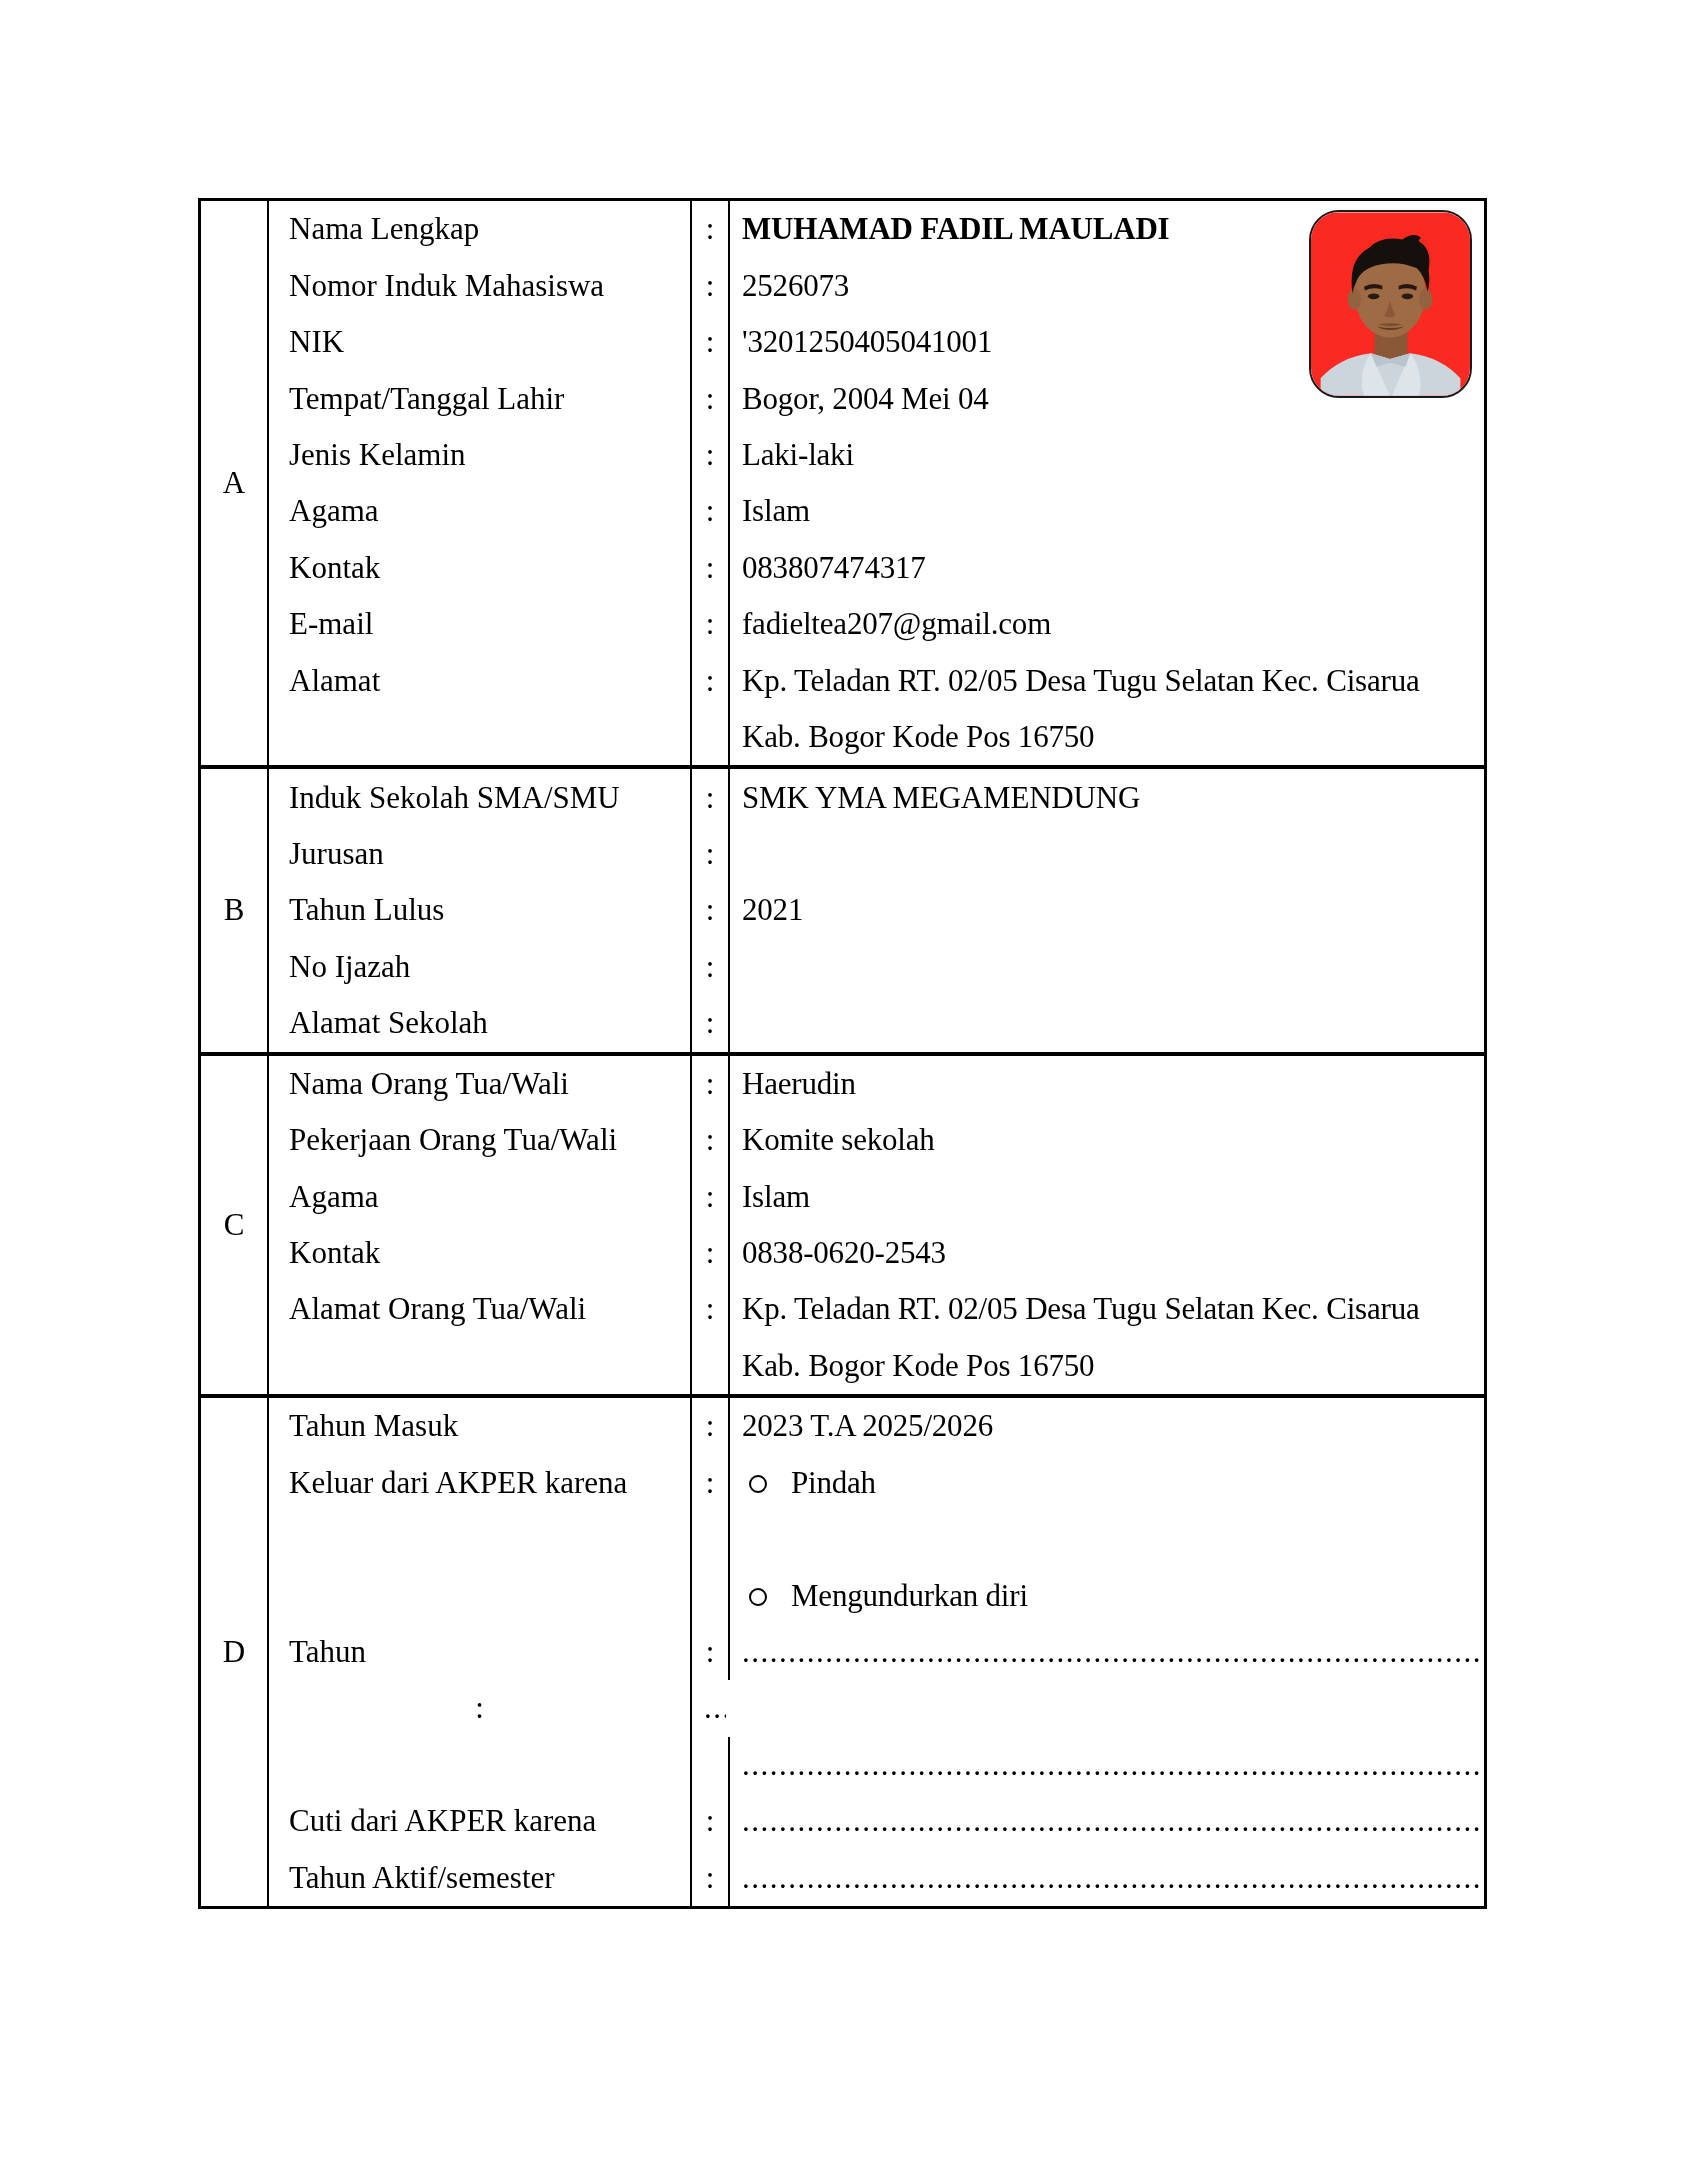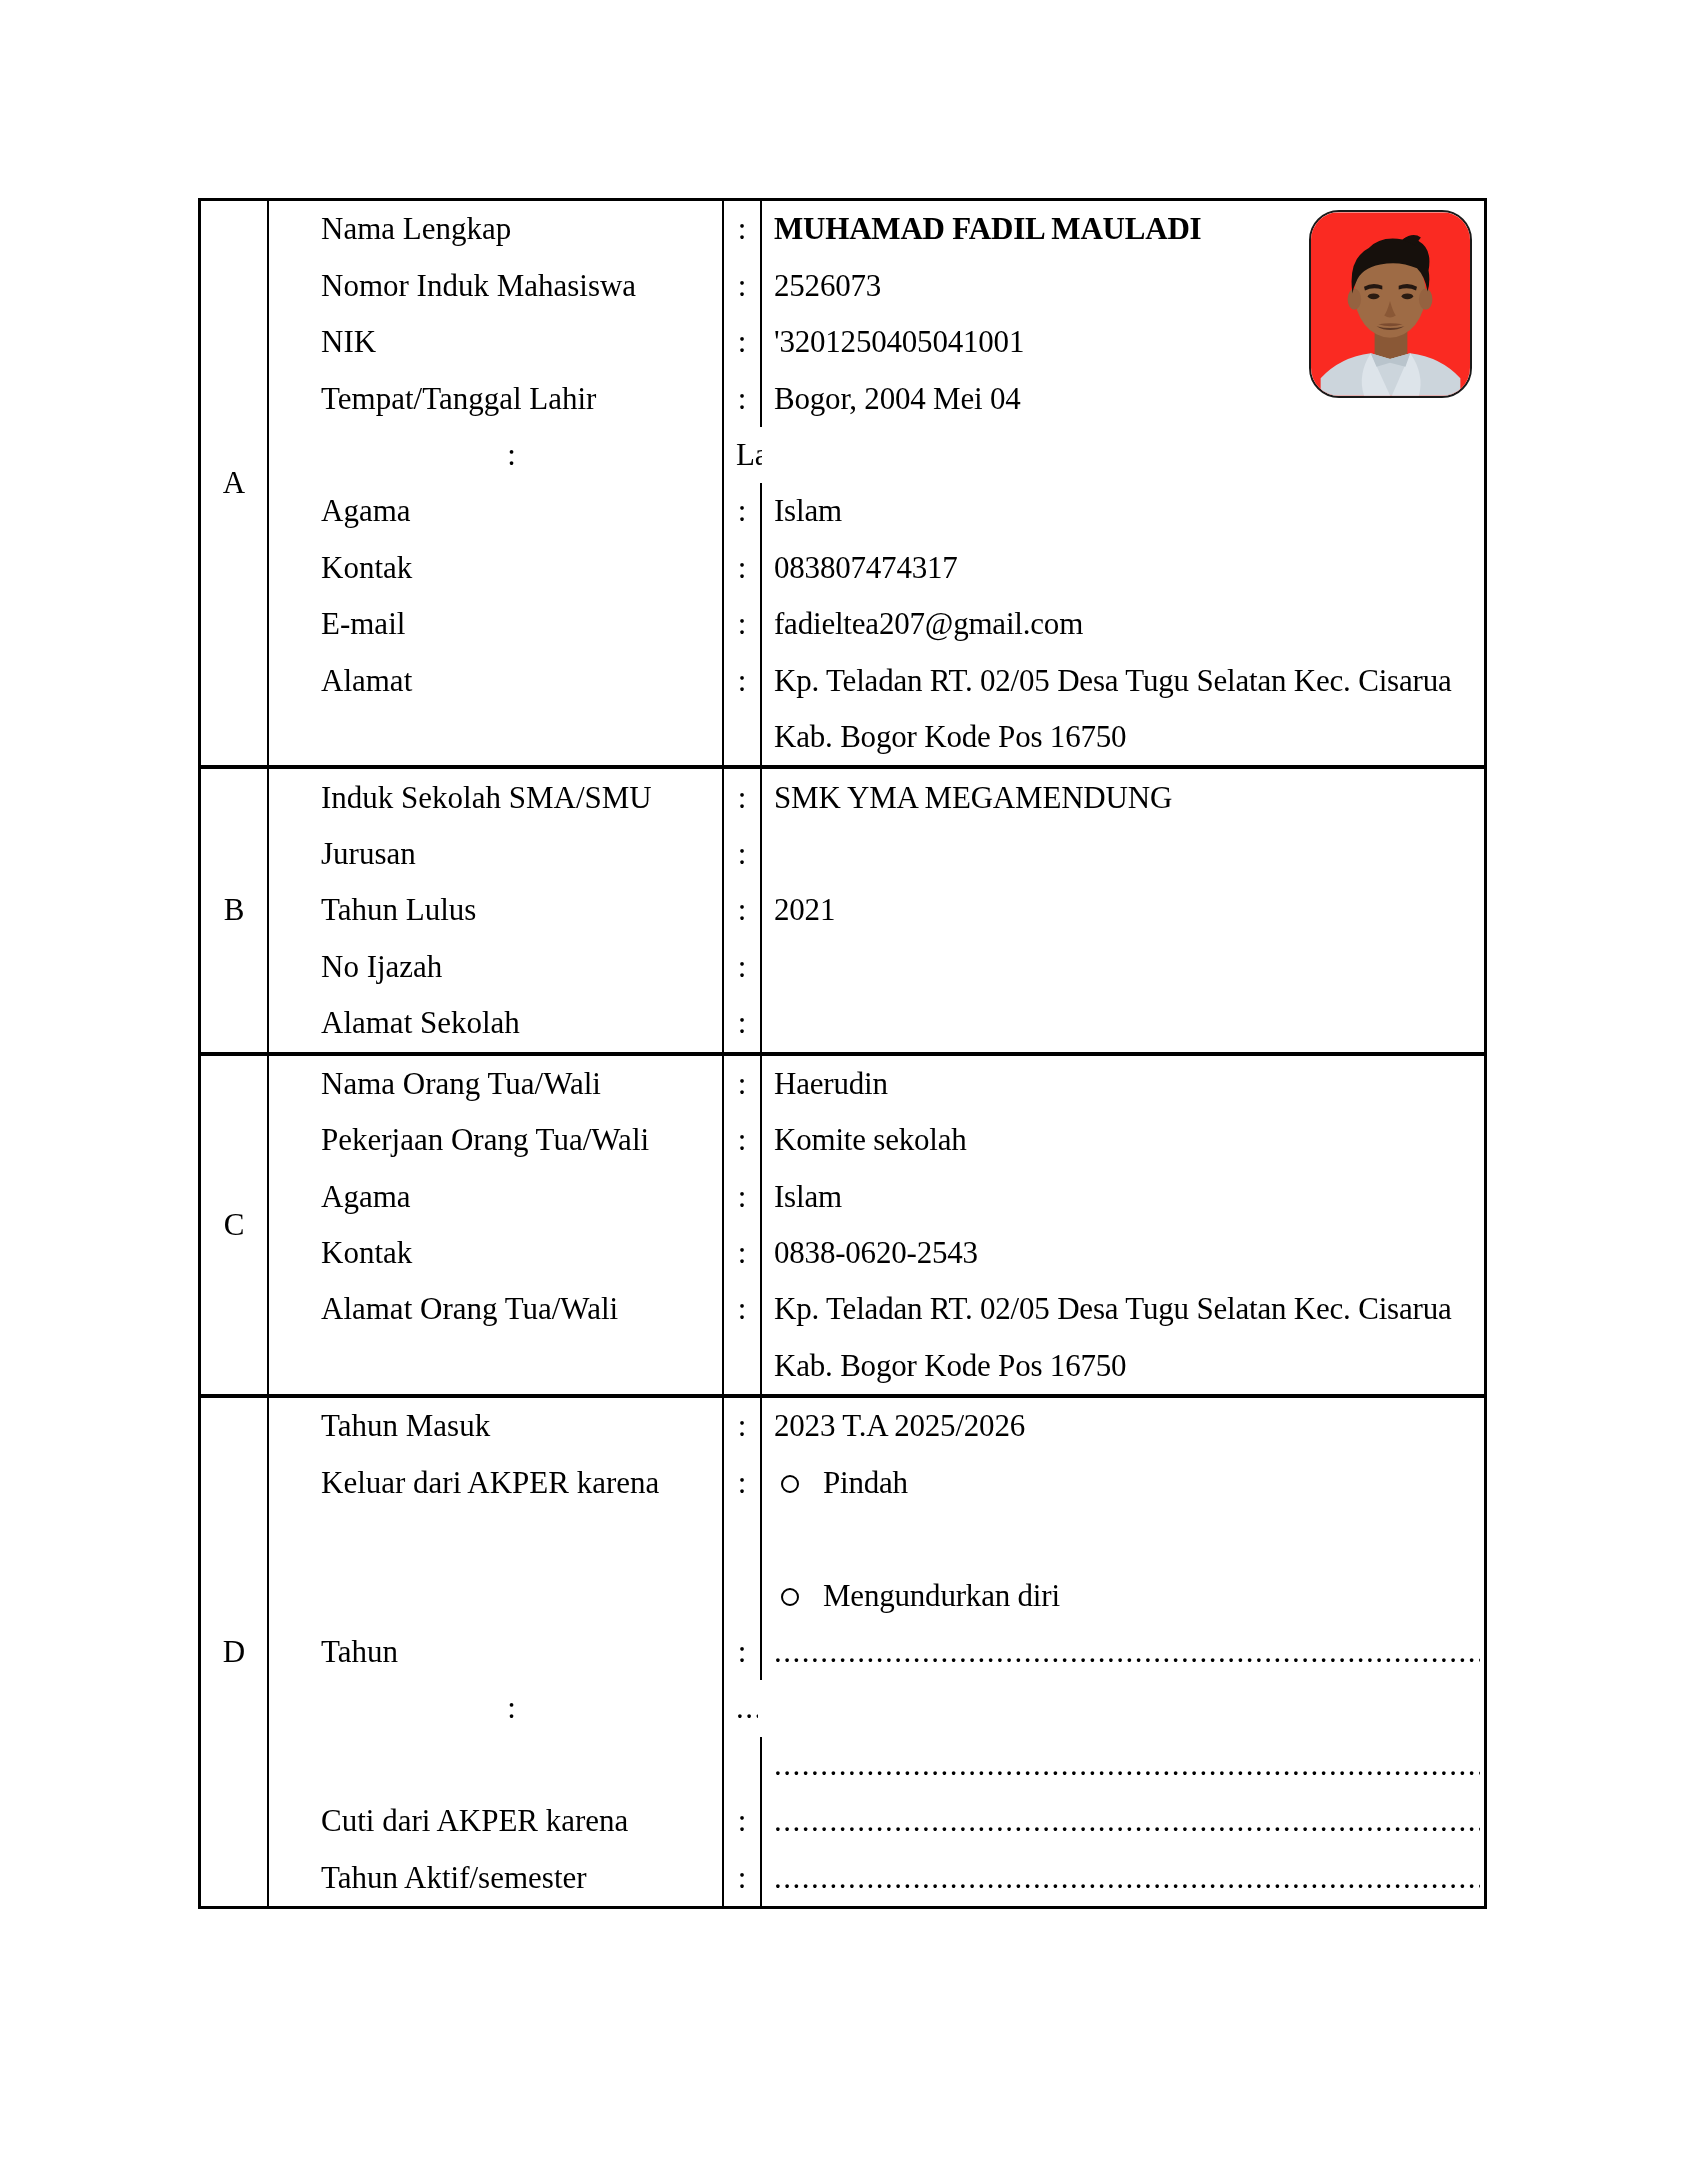--- a/index.html
+++ b/index.html
@@ -14,21 +14,21 @@
     display:flex;flex-direction:column;
   }
   .section{display:flex;flex-direction:row;box-sizing:border-box;}
   .section.sep{border-bottom:4px solid #000;}
   .letter-cell{
     width:66px;border-right:2px solid #000;flex:0 0 auto;
     display:flex;align-items:center;justify-content:center;
     font-size:31px;
   }
   .rows{flex:1;display:grid;grid-auto-rows:1fr;}
-  .row{display:grid;grid-template-columns:423px 38px 1fr;min-width:0;margin-left:32px;}
+  .row{display:grid;grid-template-columns:423px 38px 1fr;min-width:0;}
   .cell{display:flex;align-items:center;box-sizing:border-box;font-size:31px;white-space:nowrap;min-width:0;}
   .label-cell{padding-left:20px;border-right:2px solid #000;}
   .colon-cell{justify-content:center;border-right:2px solid #000;}
   .value-cell{padding-left:12px;padding-right:4px;letter-spacing:-0.2px;overflow:hidden;}
   .bold{font-weight:bold;}
   .dots{overflow:hidden;white-space:nowrap;letter-spacing:1.5px;width:100%;display:block;}
   .radio-circle{
     width:14px;height:14px;border:2px solid #000;border-radius:50%;
     display:inline-block;flex:0 0 auto;margin:2px 24px 0 7px;background:#fff;
   }
@@ -70,20 +70,21 @@
             </div>
           </div>
           <div class="row">
             <div class="cell label-cell">Tempat/Tanggal Lahir</div>
             <div class="cell colon-cell">:</div>
             <div class="cell value-cell">
               <span>Bogor, 2004 Mei 04</span>
             </div>
           </div>
           <div class="row">
+            <div class="cell label-cell">Jenis Kelamin</div>
             <div class="cell colon-cell">:</div>
             <div class="cell value-cell">
               <span>Laki-laki</span>
             </div>
           </div>
           <div class="row">
             <div class="cell label-cell">Agama</div>
             <div class="cell colon-cell">:</div>
             <div class="cell value-cell">
               <span>Islam</span>

